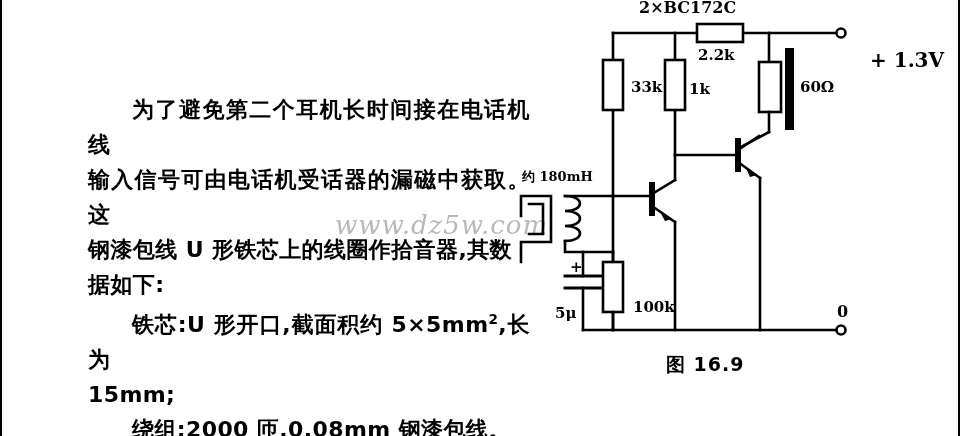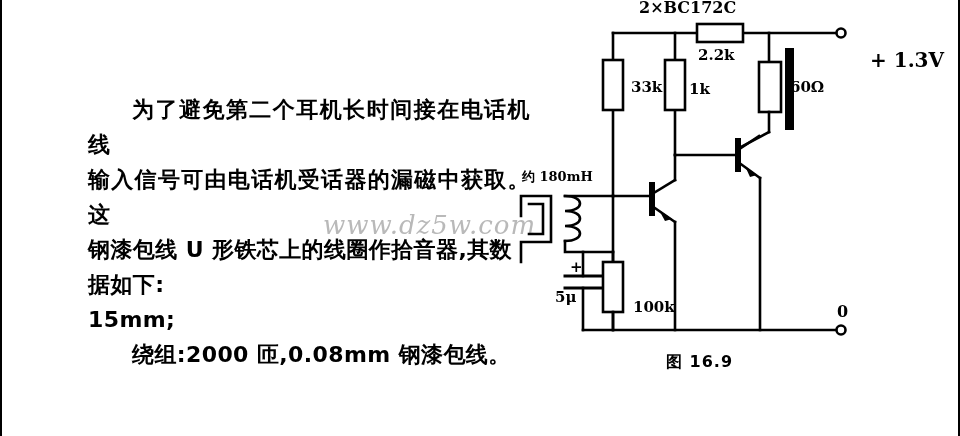--- a/index.html
+++ b/index.html
@@ -29,21 +29,21 @@
     letter-spacing:.4px;
     color:#000;
     font-weight:600;
     text-align:justify;
     white-space:pre-wrap;
   }
   sup{font-size:.62em;vertical-align:super;}
   
   #watermark{
     position:absolute;
-    left:321px;top:210px;
+    left:333px;top:210px;
     font-family:"DejaVu Serif", serif;
     font-style:italic;
     font-size:26px;
     color:#b9b9b9;
     letter-spacing:1px;
     white-space:nowrap;
     pointer-events:none;
   }
   
   #circuit{
@@ -54,33 +54,34 @@
     position:absolute;
     font-family:"DejaVu Serif", serif;
     font-size:15px;
     font-weight:700;
     color:#000;
     white-space:nowrap;
   }
   #cap-title{
     position:absolute;left:664px;top:352px;
     font-family:"DejaVu Sans", sans-serif;
-    font-weight:700;font-size:16px;letter-spacing:1px;
+    font-weight:700;font-size:19px;letter-spacing:1px;
   }
 </style>
 </head>
 <body>
 
 <div id="page">
 
   <div id="textcol">
     <div class="ptext" style="text-indent:2em;">为了避免第二个耳机长时间接在电话机线</div>
     <div class="ptext">输入信号可由电话机受话器的漏磁中获取。这</div>
     <div class="ptext">钢漆包线 U 形铁芯上的线圈作拾音器,其数</div>
     <div class="ptext">据如下:</div>
+    <div class="ptext" style="text-indent:2em;"><span>铁芯:U 形开口,截面积约 5×5mm</span><sup>2</sup><span>,长为</span></div>
     <div class="ptext">15mm;</div>
     <div class="ptext" style="text-indent:2em;">绕组:2000 匝,0.08mm 钢漆包线。</div>
   </div>
 
   <div id="watermark">www.dz5w.com</div>
 
   <div id="circuit">
     <svg width="455" height="436" viewBox="0 0 455 436" xmlns="http://www.w3.org/2000/svg">
       <g stroke="#000" stroke-width="2.6" fill="none" stroke-linecap="square">
 
@@ -159,30 +160,30 @@
     </svg>
 
     <span class="lbl" style="left:132px;top:-2px;font-size:16px;">2×BC172C</span>
 
     <span class="lbl" style="left:124px;top:78px;text-align:right;">33k</span>
 
     <span class="lbl" style="left:182px;top:80px;">1k</span>
 
     <span class="lbl" style="left:191px;top:46px;">2.2k</span>
 
-    <span class="lbl" style="left:283px;top:78px;">60Ω</span>
+    <span class="lbl" style="left:293px;top:78px;">60Ω</span>
 
     <span class="lbl" style="left:363px;top:48px;font-size:20px;">+ 1.3V</span>
 
     <span class="lbl" style="left:330px;top:302px;font-size:16px;">0</span>
 
     <span class="lbl" style="left:126px;top:266px;margin-top:32px;">100k</span>
 
     <span class="lbl" style="left:63px;top:258px;font-size:15px;">+</span>
 
-    <span class="lbl" style="left:48px;top:288px;">5μ</span>
+    <span class="lbl" style="left:48px;top:304px;">5μ</span>
 
     <span class="lbl" style="left:15px;top:168px;font-size:13px;">约 180mH</span>
   </div>
 
   <div id="cap-title">图 16.9</div>
 
 </div>
 
 </body></html>

